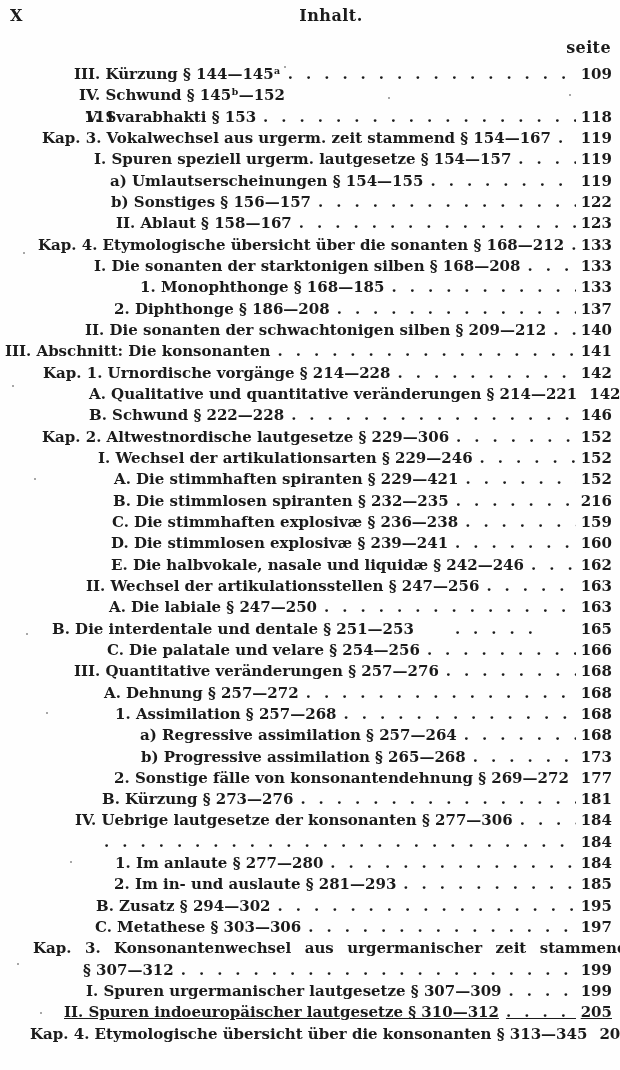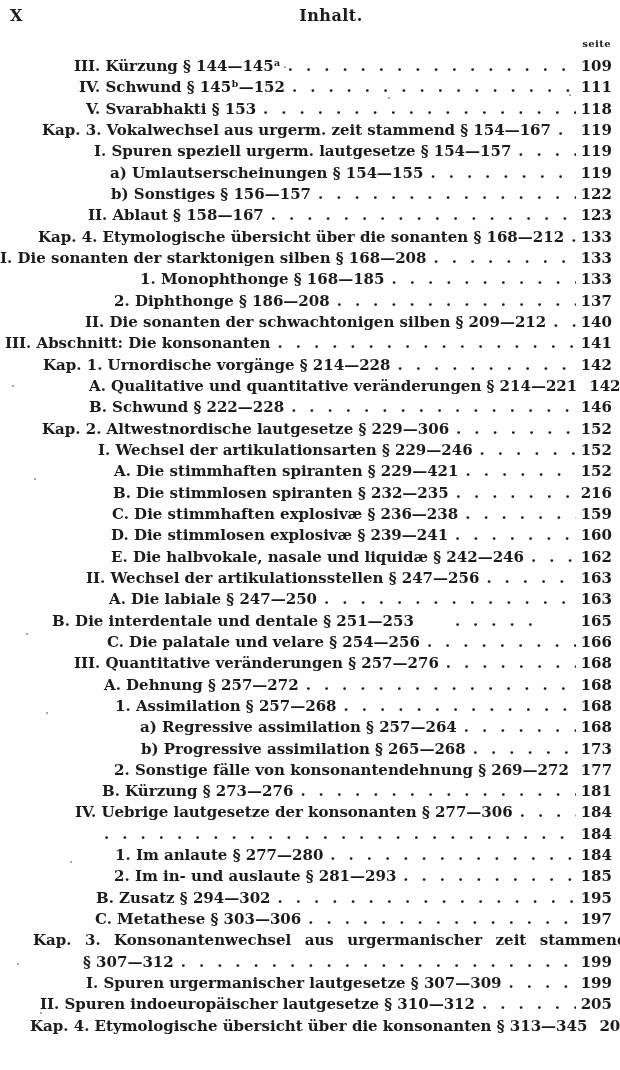--- a/index.html
+++ b/index.html
@@ -35,21 +35,21 @@
   .title {
     text-align: center;
     font-size: 16px;
     letter-spacing: 0.5px;
     padding-left: 42px;
   }
   .col-header {
     margin-top: 6px;
     padding-right: 9px;
     text-align: right;
-    font-size: 10px;
+    font-size: 16px;
     letter-spacing: 0.4px;
     margin-left: 42px;
   }
   .toc {
     margin-top: 7px;
   }
   .row {
     display: flex;
     align-items: baseline;
     height: 21.33px;
@@ -99,21 +99,21 @@
 
   <div class="col-header">seite</div>
 
   <div class="toc" id="toc">
     <div class="row" style="padding-left: 74px;">
       <span class="label">III. Kürzung § 144—145ᵃ</span>
       <span class="dots">........................................</span>
       <span class="pg">109</span>
     </div>
 
-    <div class="row" style="padding-left: 79px;">
+    <div class="row" style="padding-left: 79px; flex-direction: column;">
       <span class="label">IV. Schwund § 145ᵇ—152</span>
       <span class="dots">........................................</span>
       <span class="pg">111</span>
     </div>
 
     <div class="row" style="padding-left: 86px;">
       <span class="label">V. Svarabhakti § 153</span>
       <span class="dots">........................................</span>
       <span class="pg">118</span>
     </div>
@@ -135,33 +135,33 @@
       <span class="dots">........................................</span>
       <span class="pg">119</span>
     </div>
 
     <div class="row" style="padding-left: 111px; justify-content: center;">
       <span class="label">b) Sonstiges § 156—157</span>
       <span class="dots">........................................</span>
       <span class="pg">122</span>
     </div>
 
-    <div class="row" style="padding-left: 88px;">
+    <div class="row" style="padding-left: 116px;">
       <span class="label">II. Ablaut § 158—167</span>
       <span class="dots">........................................</span>
       <span class="pg">123</span>
     </div>
 
     <div class="row" style="padding-left: 38px;">
       <span class="label">Kap. 4. Etymologische übersicht über die sonanten § 168—212</span>
       <span class="dots">........................................</span>
       <span class="pg">133</span>
     </div>
 
-    <div class="row" style=" align-items: center;">
+    <div class="row" style="padding-left: 94px; align-items: center;">
       <span class="label">I. Die sonanten der starktonigen silben § 168—208</span>
       <span class="dots">........................................</span>
       <span class="pg">133</span>
     </div>
 
     <div class="row" style="padding-left: 140px;">
       <span class="label">1. Monophthonge § 168—185</span>
       <span class="dots">........................................</span>
       <span class="pg">133</span>
     </div>
@@ -356,21 +356,21 @@
       <span class="dots">........................................</span>
       <span class="pg">199</span>
     </div>
 
     <div class="row" style="padding-left: 86px;">
       <span class="label">I. Spuren urgermanischer lautgesetze § 307—309</span>
       <span class="dots">........................................</span>
       <span class="pg">199</span>
     </div>
 
-    <div class="row" style="padding-left: 40px;">
+    <div class="row" style="padding-left: 64px; text-decoration: underline;">
       <span class="label">II. Spuren indoeuropäischer lautgesetze § 310—312</span>
       <span class="dots">........................................</span>
       <span class="pg">205</span>
     </div>
 
     <div class="row" style="padding-left: 30px;">
       <span class="label">Kap. 4. Etymologische übersicht über die konsonanten § 313—345</span>
       <span class="dots"></span>
       <span class="pg">207</span>
     </div>

